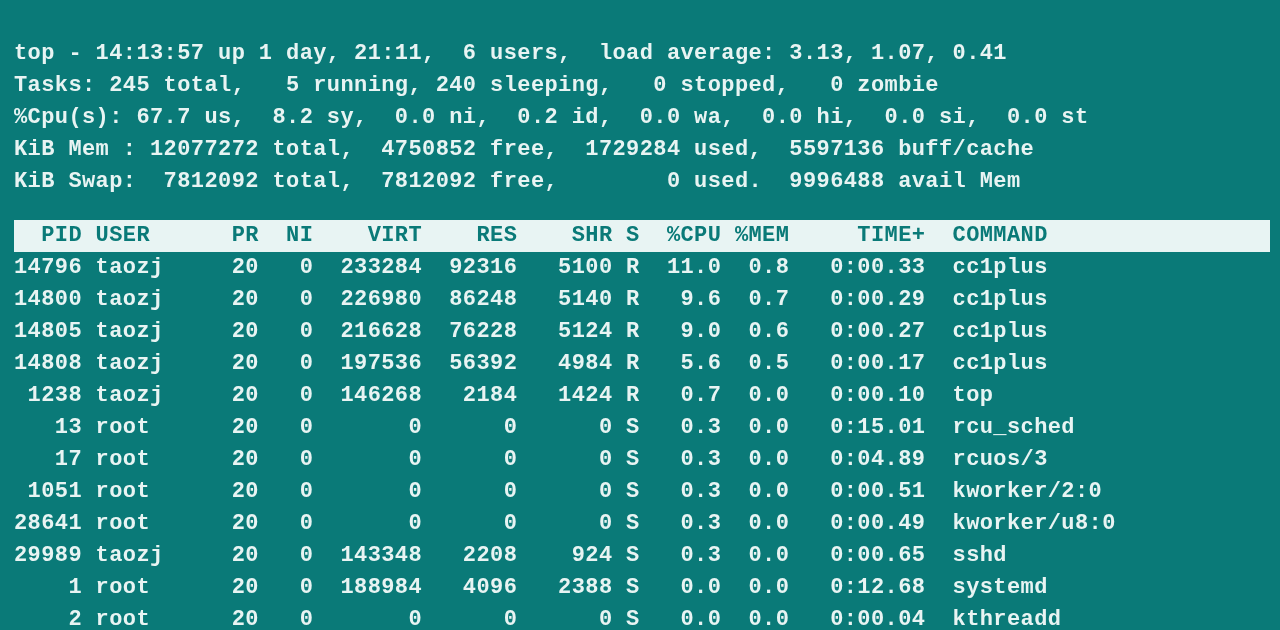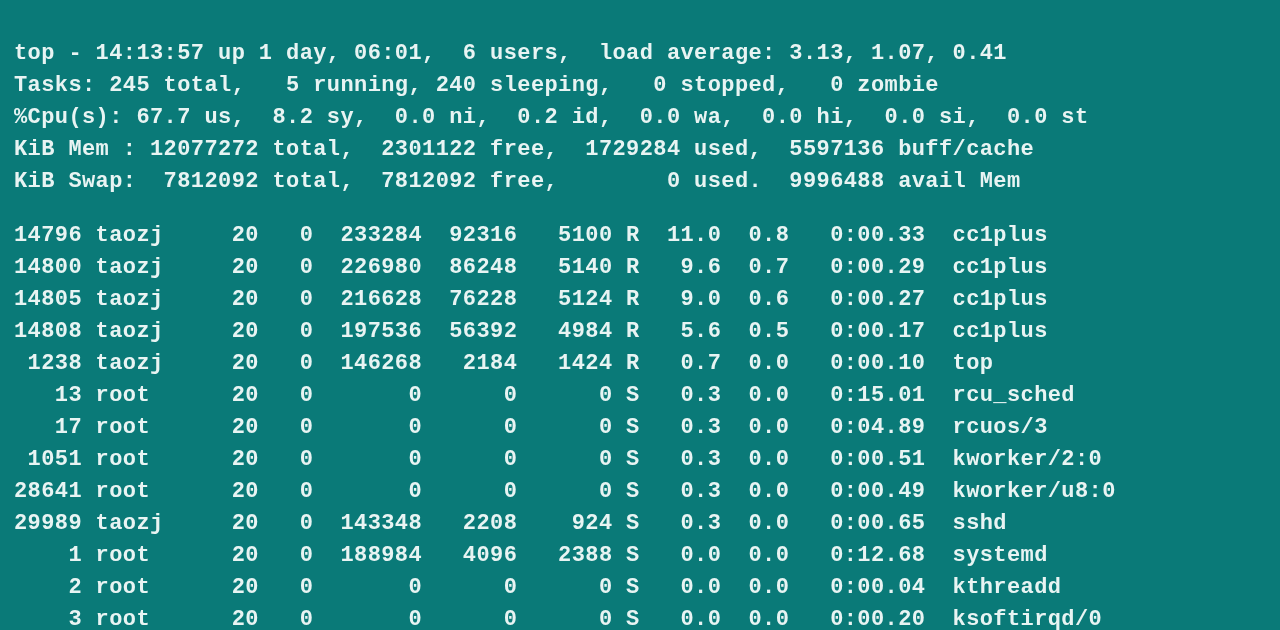--- a/index.html
+++ b/index.html
@@ -22,26 +22,26 @@
     background:#e8f4f3;
     color:#0a7a78;
     display:block;
   }
   .spacer{height:22px;}
 </style>
 </head>
 <body>
 
 <div class="term">
-<span>top - 14:13:57 up 1 day, 06:01,  6 users,  load average: 3.13, 1.07, 0.41</span>
+<span>top - 14:13:57 up 1 day, 21:11,  6 users,  load average: 3.13, 1.07, 0.41</span>
 <span>Tasks: 245 total,   5 running, 240 sleeping,   0 stopped,   0 zombie</span>
 <span>%Cpu(s): 67.7 us,  8.2 sy,  0.0 ni,  0.2 id,  0.0 wa,  0.0 hi,  0.0 si,  0.0 st</span>
-<span>KiB Mem : 12077272 total,  2301122 free,  1729284 used,  5597136 buff/cache</span>
+<span>KiB Mem : 12077272 total,  4750852 free,  1729284 used,  5597136 buff/cache</span>
 <span>KiB Swap:  7812092 total,  7812092 free,        0 used.  9996488 avail Mem</span>
-<div class="spacer"></div><div id="proc-body">14796 taozj     20   0  233284  92316   5100 R  11.0  0.8   0:00.33  cc1plus
+<div class="spacer"></div><span class="hdr">  PID USER      PR  NI    VIRT    RES    SHR S  %CPU %MEM     TIME+  COMMAND    </span><div id="proc-body">14796 taozj     20   0  233284  92316   5100 R  11.0  0.8   0:00.33  cc1plus
 14800 taozj     20   0  226980  86248   5140 R   9.6  0.7   0:00.29  cc1plus
 14805 taozj     20   0  216628  76228   5124 R   9.0  0.6   0:00.27  cc1plus
 14808 taozj     20   0  197536  56392   4984 R   5.6  0.5   0:00.17  cc1plus
  1238 taozj     20   0  146268   2184   1424 R   0.7  0.0   0:00.10  top
    13 root      20   0       0      0      0 S   0.3  0.0   0:15.01  rcu_sched
    17 root      20   0       0      0      0 S   0.3  0.0   0:04.89  rcuos/3
  1051 root      20   0       0      0      0 S   0.3  0.0   0:00.51  kworker/2:0
 28641 root      20   0       0      0      0 S   0.3  0.0   0:00.49  kworker/u8:0
 29989 taozj     20   0  143348   2208    924 S   0.3  0.0   0:00.65  sshd
     1 root      20   0  188984   4096   2388 S   0.0  0.0   0:12.68  systemd

